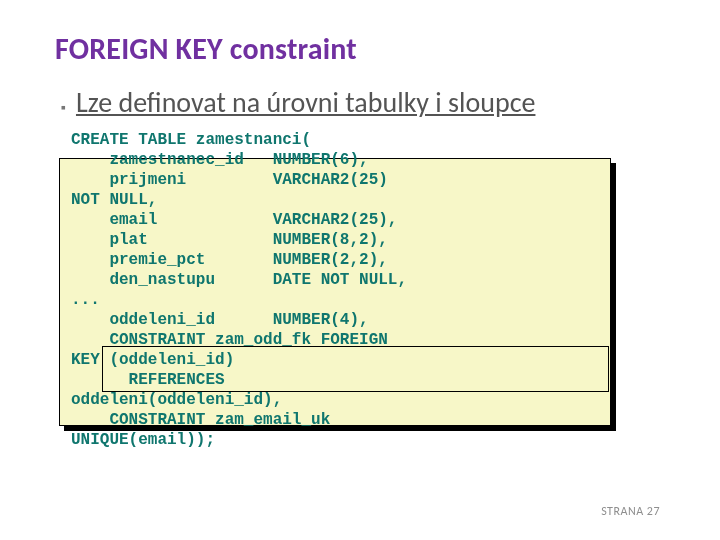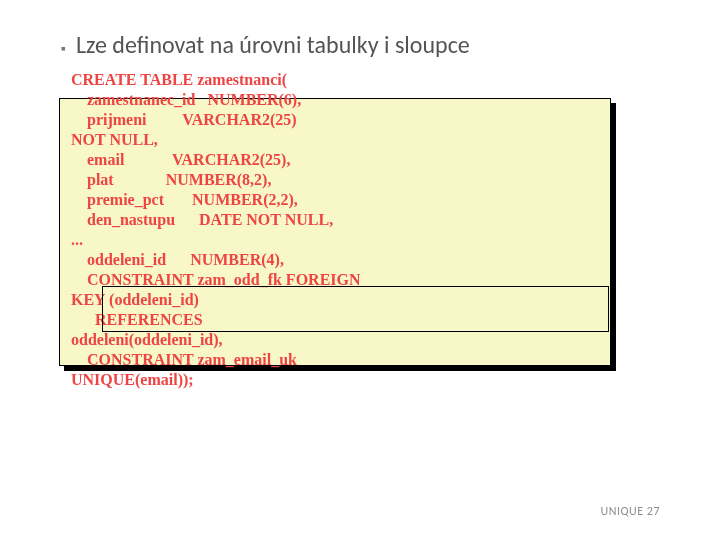--- a/index.html
+++ b/index.html
@@ -1,34 +1,35 @@
 <!DOCTYPE html>
 <html><head>
 <meta charset="utf-8">
 <style>
   * { box-sizing: border-box; margin: 0; padding: 0; }
   html, body { width: 720px; height: 540px; background: #fff; font-family: Calibri, Arial, sans-serif; position: relative; }
   .slide { width: 720px; height: 540px; position: relative; padding: 30px 55px 0 55px; }
   .title { color: #7030a0; font-size: 30px; font-weight: 700; letter-spacing: 0.2px; margin-bottom: 18px; }
   .bullet-row { display: flex; align-items: baseline; margin-bottom: 10px; padding-left: 6px; }
   .bullet-marker { color: #777; font-size: 14px; margin-right: 10px; line-height: 22px; }
-  .bullet-text { color: #545454; font-size: 24px; }
+  .bullet-text { color: #545454; font-size: 28px; text-decoration: underline; }
   .code-wrap { position: relative; margin-top: 6px; }
-  .code-pre { font-family: Liberation Serif, serif; font-size: 16px; font-weight: 700; line-height: 20px; white-space: pre; color: #ef4444; }
+  .code-pre { font-family: Liberation Mono, monospace; font-size: 16px; font-weight: 700; line-height: 20px; white-space: pre; color: #0f766e; }
   .code-shadow { position: absolute; background: #000; }
   .code-box { position: absolute; background: #f7f7c8; border: 1px solid #000; }
   .outline-box { position: absolute; border: 1px solid #000; background: transparent; }
   .footer { position: absolute; right: 60px; bottom: 22px; color: #8f8f8f; font-size: 12px; letter-spacing: 0.5px; }
   .layer { position: absolute; left: 0; top: 0; }
 </style>
 </head>
 <body>
 
 <div class="slide">
 
+  <h1 class="title">FOREIGN KEY constraint</h1>
 
   <div class="bullet-row">
     <span class="bullet-marker">▪</span>
     <span class="bullet-text">Lze definovat na úrovni tabulky i sloupce</span>
   </div>
 
   <div class="code-wrap">
 
     <div class="code-shadow" style="left:9px; top:33px; width:552px; height:268px;"></div>
     <div class="code-box" style="left:4px; top:28px; width:552px; height:268px;"></div>
@@ -48,17 +49,17 @@
 <span>      REFERENCES</span>
 <span>oddeleni(oddeleni_id),</span>
 <span>    CONSTRAINT zam_email_uk</span>
 <span>UNIQUE(email));</span></pre>
 
     <div class="outline-box" style="left:47px; top:216px; width:507px; height:46px;"></div>
 
   </div>
 
   <div class="footer">
-    <span>UNIQUE</span>
+    <span>STRANA</span>
     <span>27</span>
   </div>
 
 </div>
 
 </body></html>

